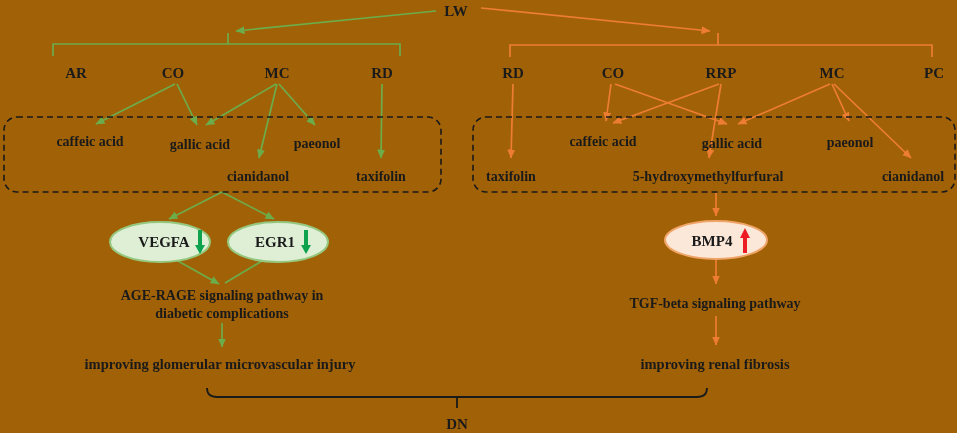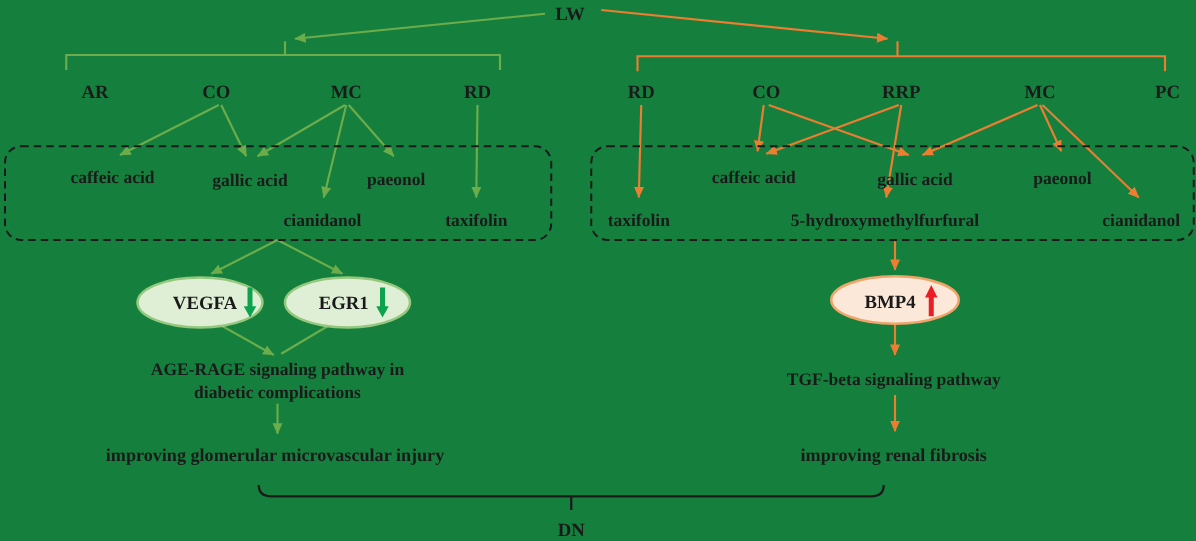--- a/index.html
+++ b/index.html
@@ -1,19 +1,19 @@
 <!DOCTYPE html>
 <html><head>
 <meta charset="utf-8">
 <style>
   html, body { margin: 0; padding: 0; background: #ffffff; }
   .stage {
     position: relative;
     width: 957px; height: 433px;
-    background: #15803d;
+    background: #a16207;
     font-family: "Liberation Serif", "DejaVu Serif", serif;
   }
   svg text {
     font-family: "Liberation Serif", "DejaVu Serif", serif;
     font-weight: bold;
     fill: #1a1a1a;
   }
   .herb  { font-size: 15px; }
   .comp  { font-size: 14px; }
   .gene  { font-size: 15px; }

